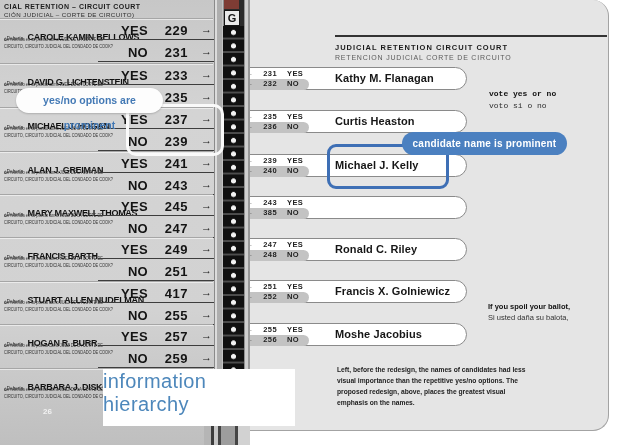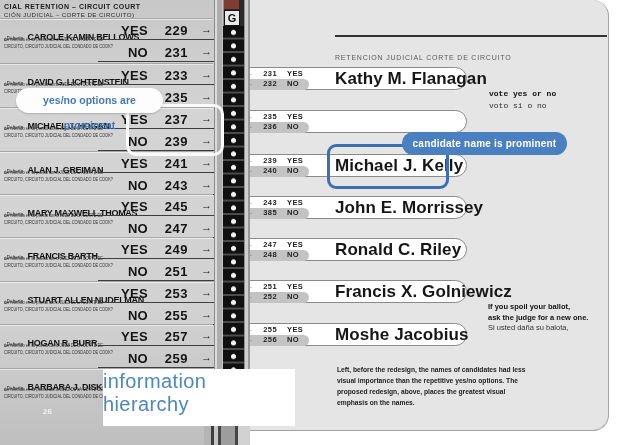--- a/index.html
+++ b/index.html
@@ -61,21 +61,21 @@
   .nb-note .b{font-weight:bold;color:#111;}
   .nb-row{position:absolute;left:-8px;width:227px;height:23px;background:#fff;
     border:1px solid #8a8a8a;border-radius:3px 11.5px 11.5px 3px;box-sizing:border-box;}
   .nb-row::before{content:"";position:absolute;left:-1px;top:10.5px;width:69px;height:11px;
     background:#c3c3c3;border-radius:0 5.5px 5.5px 0;}
   .nb-votes{position:absolute;left:0;top:0;width:72px;height:21px;font-weight:bold;
     color:#222;}
   .nv-line{position:relative;height:10.5px;display:flex;align-items:center;
     padding-left:4px;font-size:7.5px;letter-spacing:.4px;}
   .na{width:11px;font-size:8px;} .nn{width:21px;text-align:right;} .nl{margin-left:10px;}
-  .nb-name{position:absolute;left:94px;top:0;line-height:21px;font-size:17px;
+  .nb-name{position:absolute;left:94px;top:0;line-height:21px;font-size:11px;
     font-weight:bold;color:#161616;letter-spacing:.1px;white-space:nowrap;}
   .kelly-outline{position:absolute;left:79px;top:144px;width:116px;height:39px;
     border:3px solid #3e6fb5;border-radius:9px;z-index:3;}
   .callout-right{position:absolute;left:154px;top:132px;width:165px;height:23px;z-index:4;
     background:#4b80c0;border-radius:12px;color:#fff;font-size:10px;font-weight:bold;
     text-align:center;line-height:23px;letter-spacing:.2px;}
   .nb-spoil{position:absolute;left:240px;top:302px;font-size:7.5px;line-height:10.7px;
     color:#333;}
   .nb-spoil .b{font-weight:bold;color:#111;}
   .nb-caption{position:absolute;left:89px;top:364px;width:190px;font-size:6.7px;
@@ -224,21 +224,21 @@
       </div>
       <div class="ob-entry" style="top: 289px;">
         <div class="ob-name-line">
           <span class="ob-prefix">¿Debería</span>
           <span class="ob-name">STUART ALLEN NUDELMAN</span>
         </div>
         <div class="ob-es ob-es1">ser retenido en su puesto como JUEZ DE LA CORTE DE</div>
         <div class="ob-es ob-es2">CIRCUITO, CIRCUITO JUDICIAL DEL CONDADO DE COOK?</div>
         <div class="vote-line vote-yes">
           <span class="vl">YES</span>
-          <span class="vn">253</span>
+          <span class="vn">417</span>
           <span class="va">→</span>
         </div>
         <div class="vote-line vote-no">
           <span class="vl">NO</span>
           <span class="vn">255</span>
           <span class="va">→</span>
         </div>
         <div class="uline u1"></div>
         <div class="uline u2"></div>
       </div>
@@ -277,20 +277,21 @@
 
   <div class="punch-strip">
     <div class="punch-red"></div>
     <div class="punch-g">G</div>
     <div class="punch-col"></div>
   </div>
   <div class="machine-bottom"></div>
 
   <div class="new-ballot">
     <div class="nb-rule"></div>
+    <div class="nb-title">JUDICIAL RETENTION CIRCUIT COURT</div>
     <div class="nb-subtitle">RETENCION JUDICIAL CORTE DE CIRCUITO</div>
 
     <div class="nb-note">
       <div class="b">vote yes or no</div>
       <div>voto si o no</div>
     </div>
 
     <div class="nb-row" style="top: 67px;">
         <div class="nb-votes">
           <div class="nv-line">
@@ -312,20 +313,21 @@
             <span class="na">←</span>
             <span class="nn">235</span>
             <span class="nl">YES</span>
           </div>
           <div class="nv-line">
             <span class="na">←</span>
             <span class="nn">236</span>
             <span class="nl">NO</span>
           </div>
         </div>
+        <div class="nb-name">Curtis Heaston</div>
       </div>
       <div class="nb-row" style="top: 154px;">
         <div class="nb-votes">
           <div class="nv-line">
             <span class="na">←</span>
             <span class="nn">239</span>
             <span class="nl">YES</span>
           </div>
           <div class="nv-line">
             <span class="na">←</span>
@@ -341,21 +343,20 @@
             <span class="na">←</span>
             <span class="nn">243</span>
             <span class="nl">YES</span>
           </div>
           <div class="nv-line">
             <span class="na">←</span>
             <span class="nn">385</span>
             <span class="nl">NO</span>
           </div>
         </div>
-        <div class="nb-name">John E. Morrissey</div>
       </div>
       <div class="nb-row" style="top: 238px;">
         <div class="nb-votes">
           <div class="nv-line">
             <span class="na">←</span>
             <span class="nn">247</span>
             <span class="nl">YES</span>
           </div>
           <div class="nv-line">
             <span class="na">←</span>
@@ -394,21 +395,20 @@
           </div>
         </div>
         <div class="nb-name">Moshe Jacobius</div>
       </div>
 
     <div class="kelly-outline"></div>
     <div class="callout-right">candidate name is prominent</div>
 
     <div class="nb-spoil">
       <div class="b">If you spoil your ballot,</div>
-      <div class="b">ask the judge for a new one.</div>
       <div>Si usted daña su balota,</div>
     </div>
 
     <div class="nb-caption">Left, before the redesign, the names of candidates had less visual importance than the repetitive yes/no options. The proposed redesign, above, places the greatest visual emphasis on the names.</div>
   </div>
 
   <div class="hogan-outline"></div>
   <div class="callout-left">yes/no options are prominent</div>
   <div class="info-box">
     <span>information hierarchy</span>

